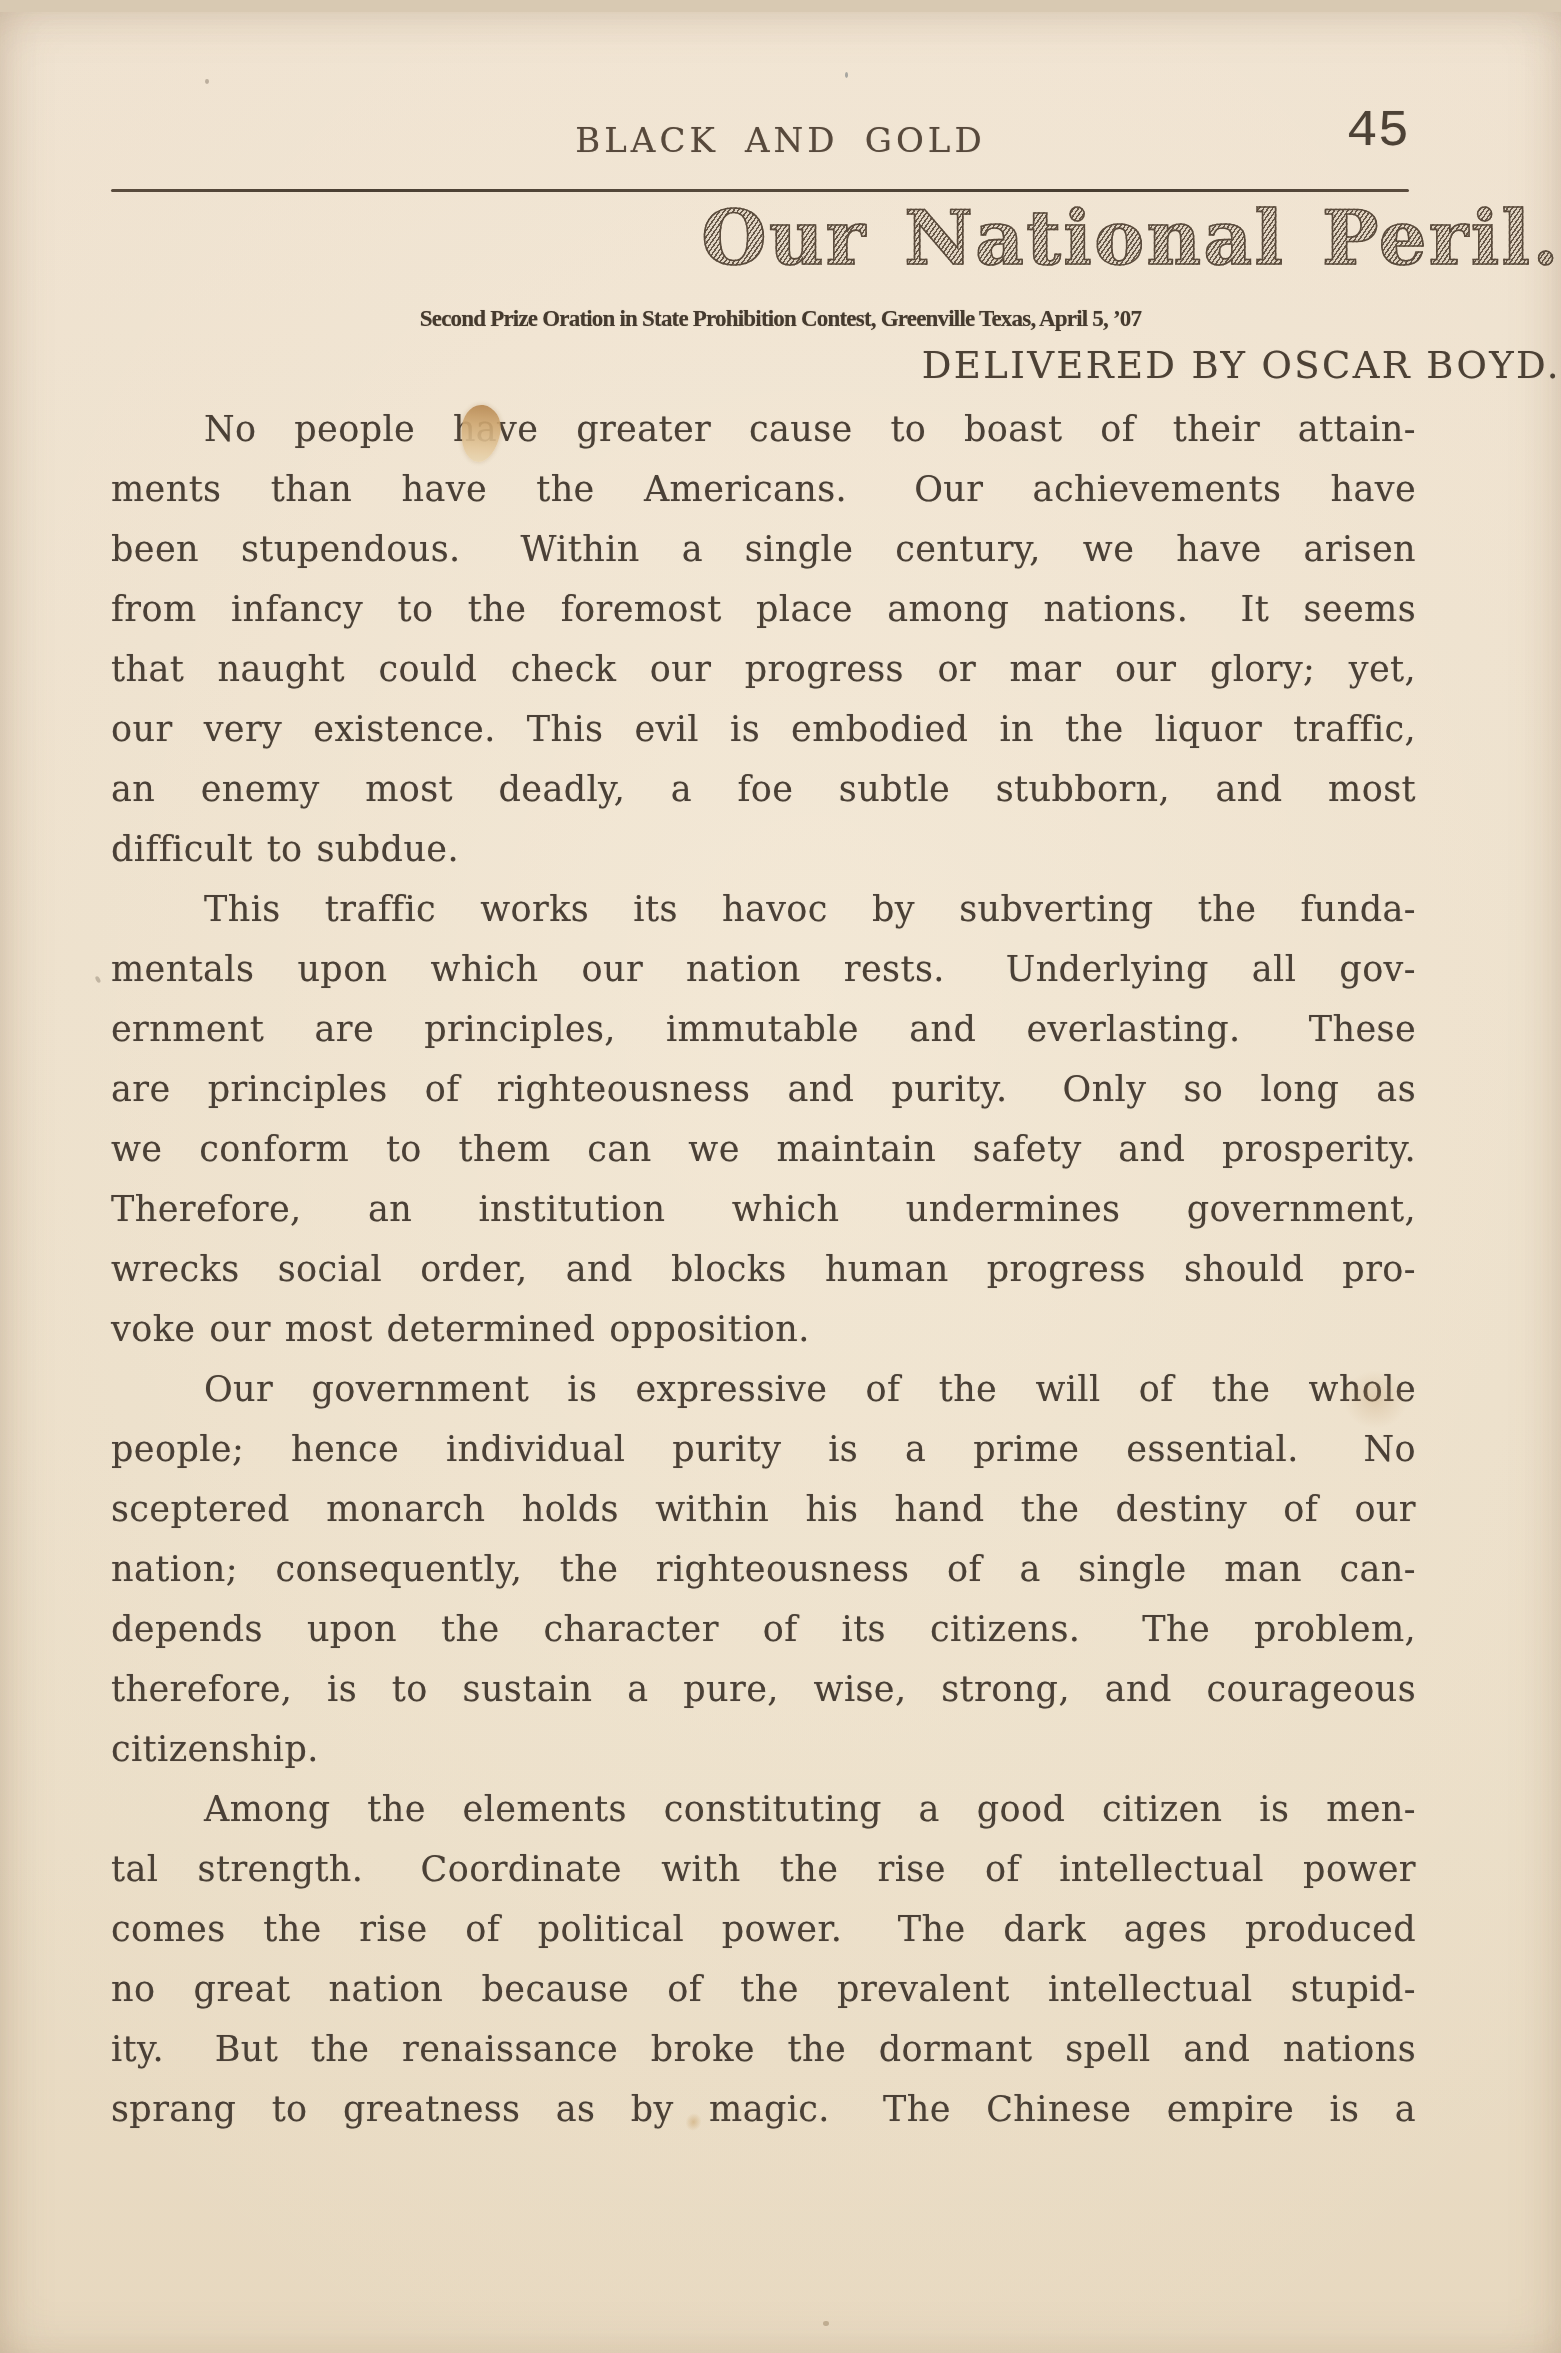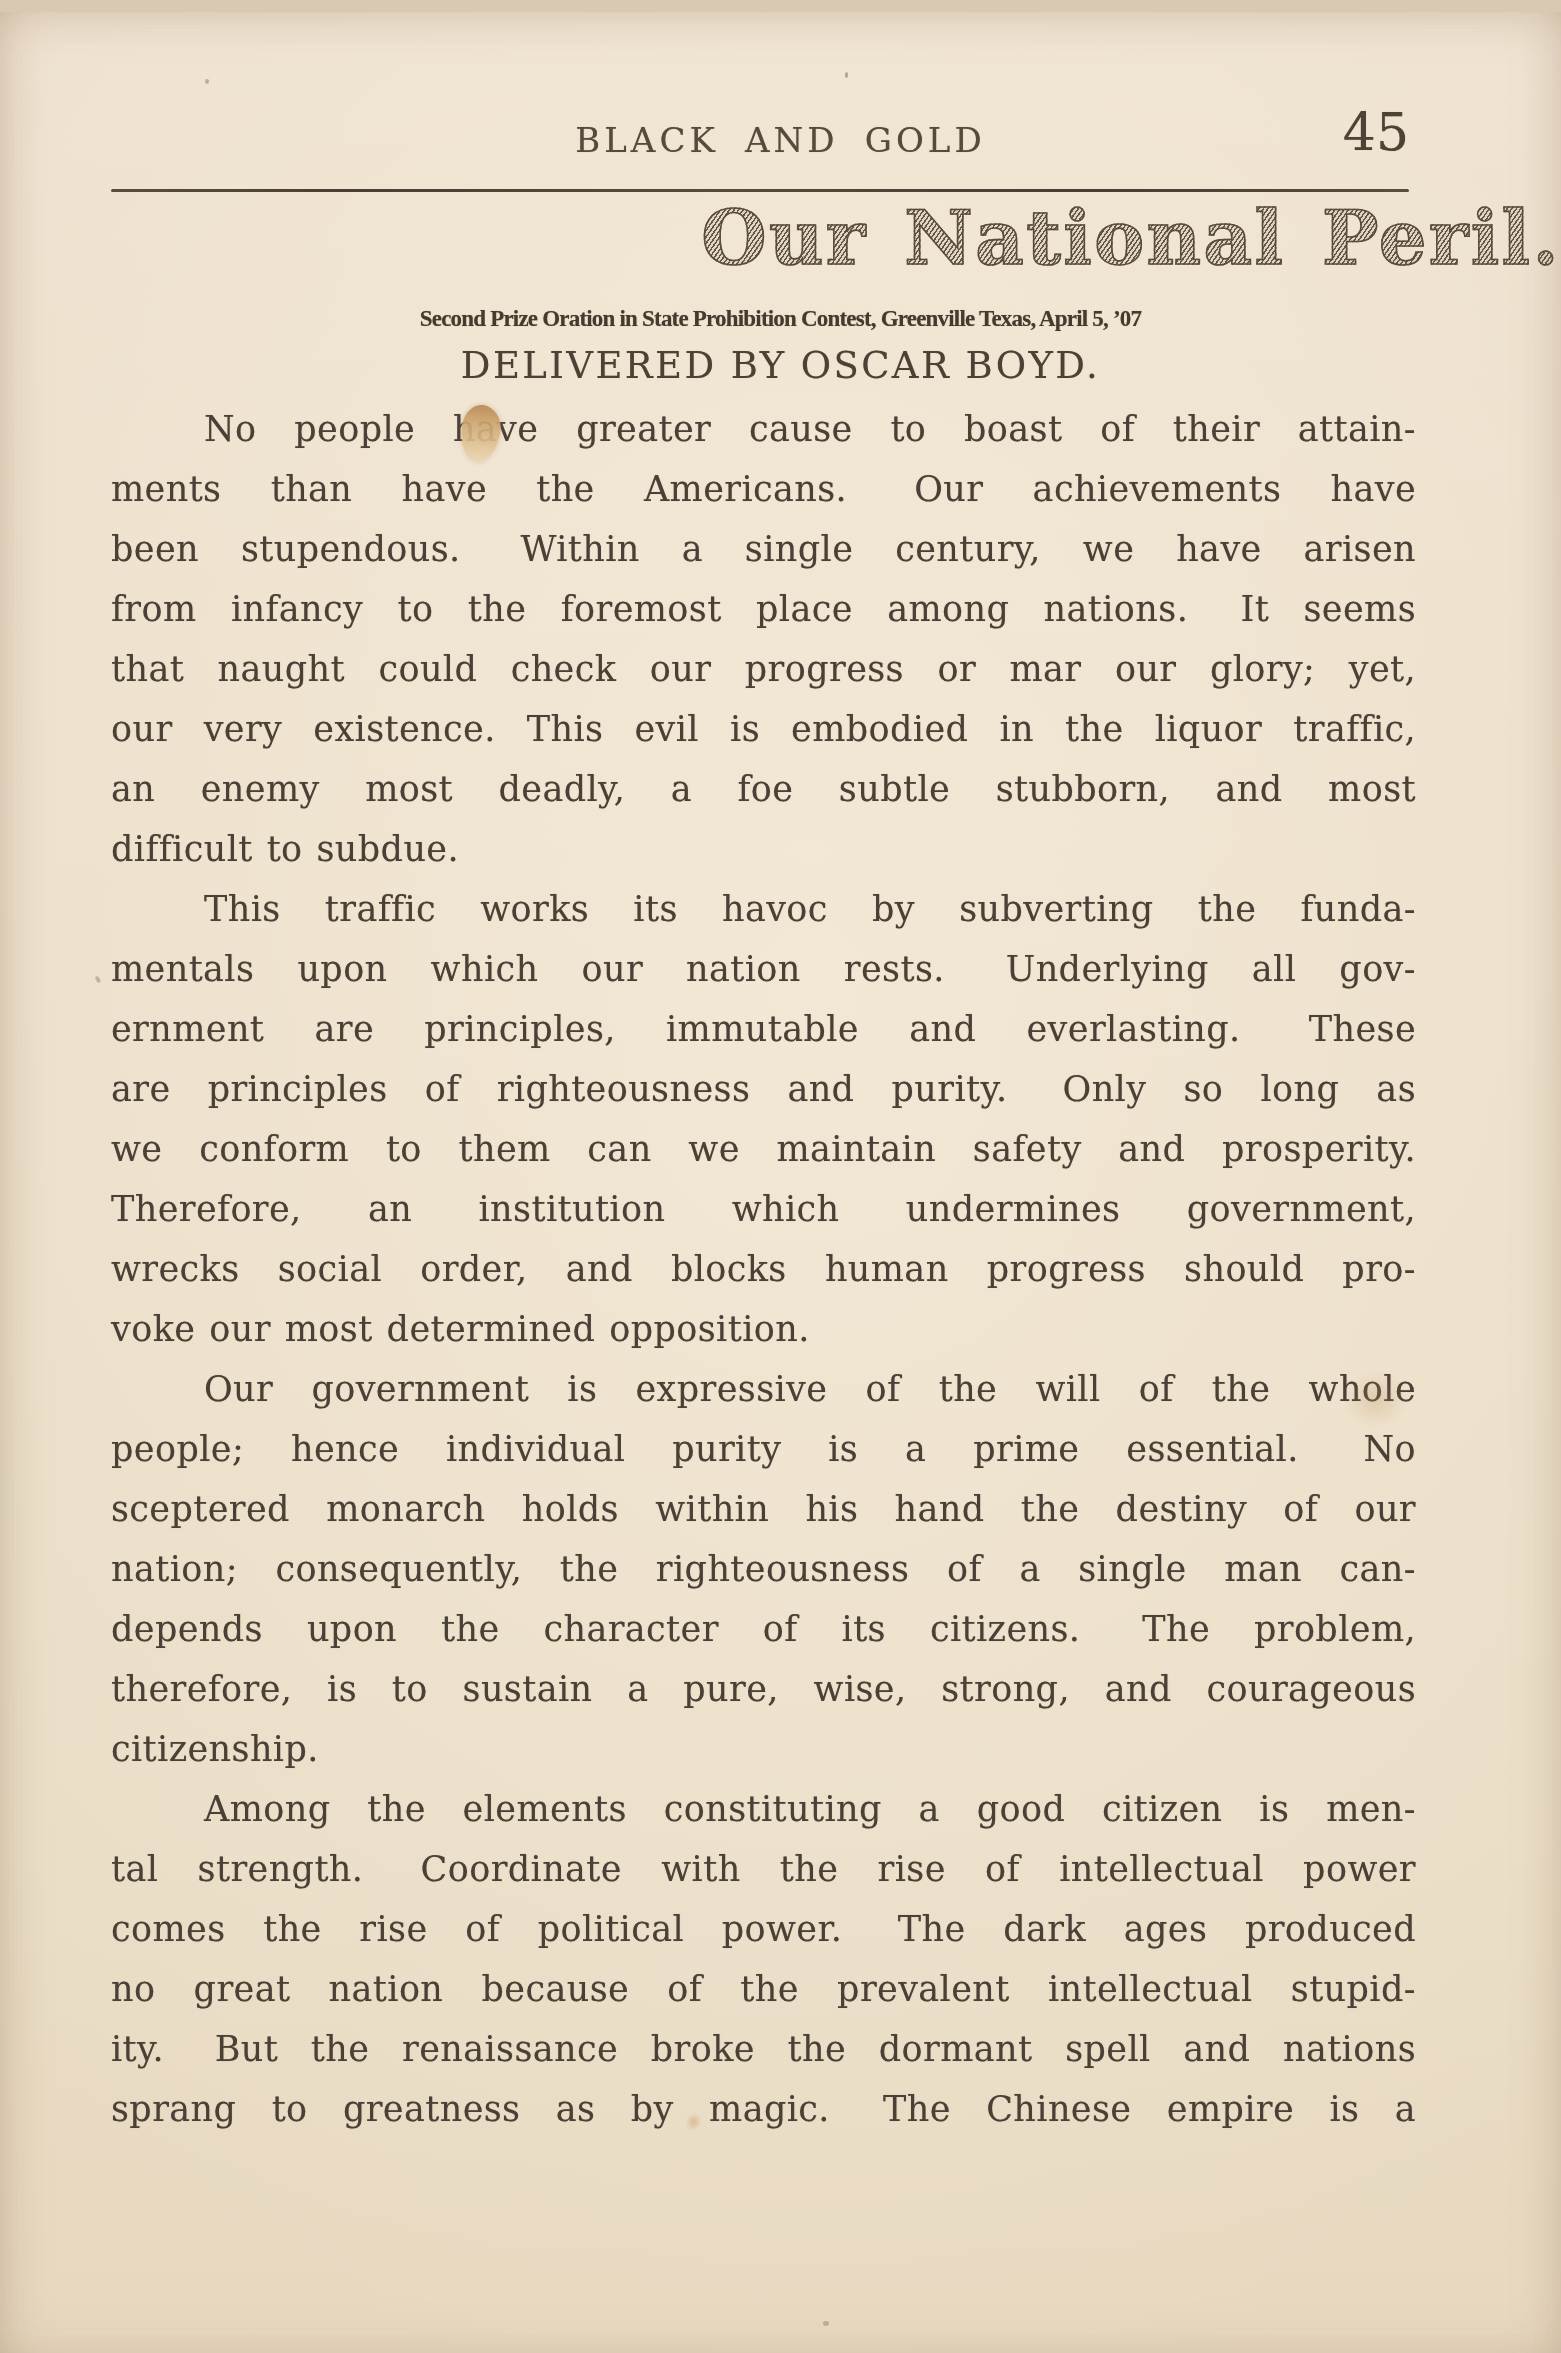--- a/index.html
+++ b/index.html
@@ -39,20 +39,21 @@
     text-shadow: 0 0 0.8px rgba(87,73,60,0.45);
   }
   .page-number {
     position: absolute;
     top: -16px;
     right: 152px;
     font-size: 52px;
     line-height: 52px;
     color: #4d4236;
     text-shadow: 0 0 0.8px rgba(77,66,54,0.4);
+    font-family: Liberation Mono, monospace;
   }
 
   .rule {
     position: absolute;
     top: 177px; left: 111px;
     width: 1298px; height: 3.2px;
     background: linear-gradient(90deg, #5a4c3e 0%, #4a3f33 18%, #564a3c 47%, #473d31 75%, #5a4c3e 100%);
     border-radius: 1.6px;
   }
 
@@ -87,21 +88,21 @@
     font-size: 23px;
     line-height: 37px;
     letter-spacing: -0.8px;
     color: #453a2e;
     text-shadow: 0 0 0.8px rgba(69,58,46,0.5);
   }
 
   .byline {
     position: absolute;
     top: 333px; left: 0; right: 0;
-    text-align: center;
+    text-align: right;
     font-size: 37px;
     line-height: 41px;
     letter-spacing: 2.4px;
     color: #4c4135;
     text-shadow: 0 0 0.8px rgba(76,65,53,0.35);
   }
 
   
   .body-col {
     position: absolute;

